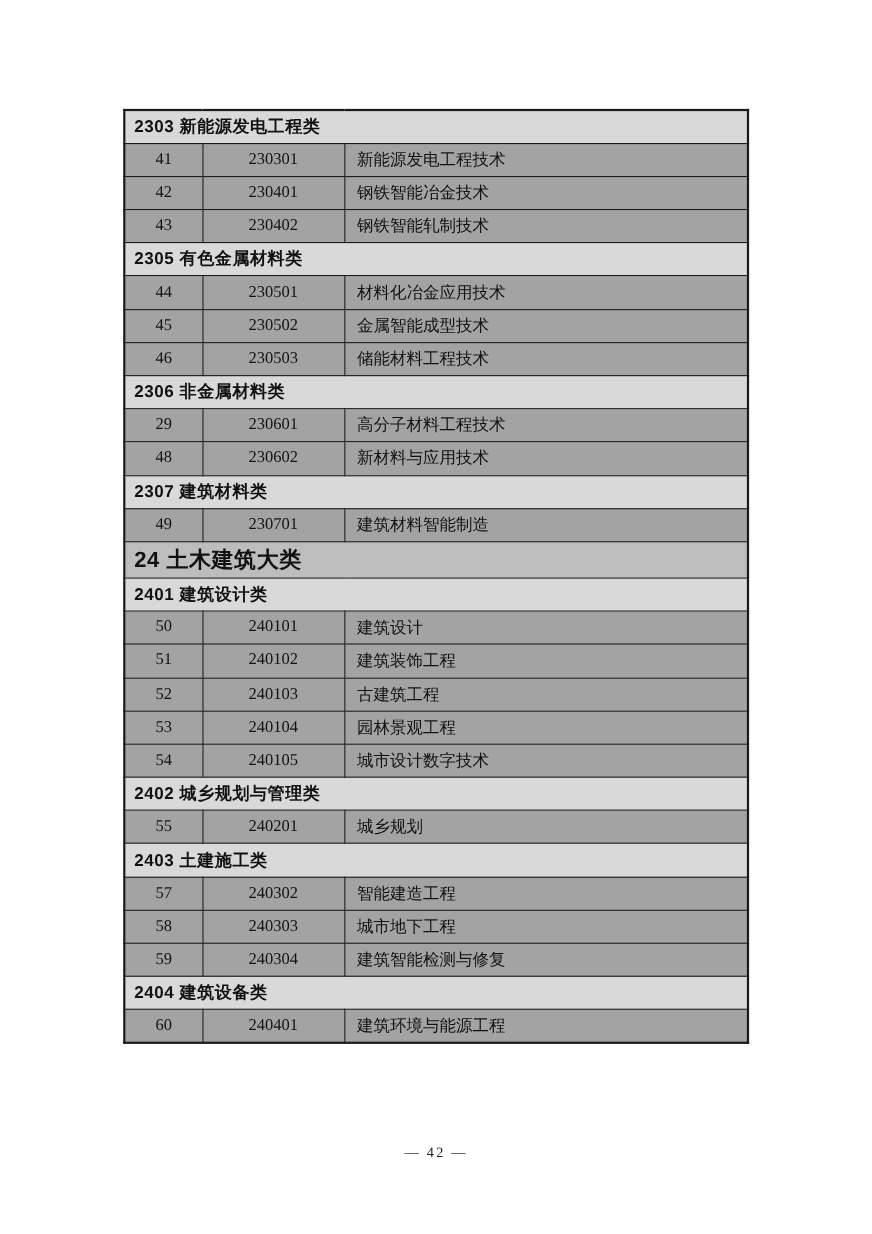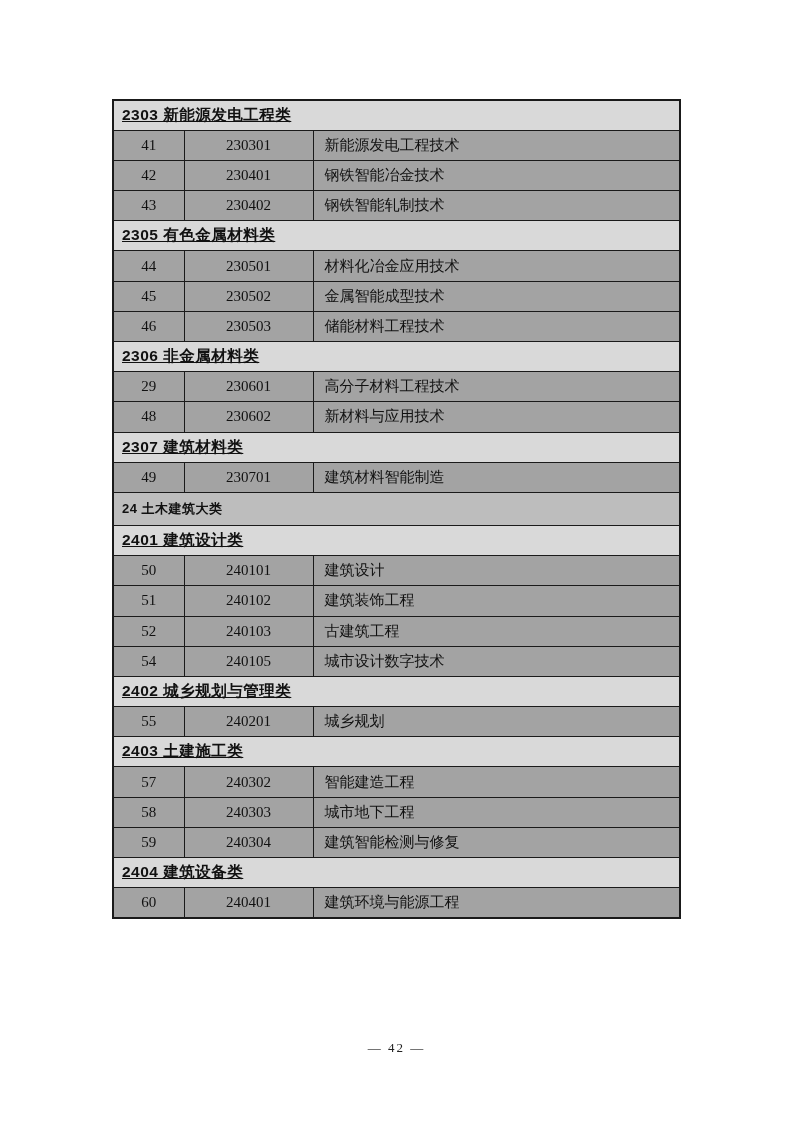--- a/index.html
+++ b/index.html
@@ -33,28 +33,27 @@
   td.c-name { text-align: left; padding-left: 11px; }
   tr.cat-row td {
     height: 30.2px;
     background: var(--cat-bg, #d9d9d9);
     font-family: "Liberation Sans", "DejaVu Sans", sans-serif;
     font-weight: bold;
     font-size: 15.5px;
     text-align: left;
     padding-left: 8px;
     letter-spacing: 0.5px;
-    text-decoration: underline;
   }
   tr.class-row td {
     height: 33px;
     background: var(--class-bg, #bdbdbd);
     font-family: "Liberation Sans", "DejaVu Sans", sans-serif;
     font-weight: bold;
-    font-size: 13px;
+    font-size: 20px;
     text-align: left;
     padding-left: 8px;
     letter-spacing: 0.5px;
   }
   .page-number {
     position: absolute;
     left: 0;
     top: 1040px;
     width: 100%;
     text-align: center;
@@ -146,20 +145,25 @@
           <td class="c-seq">51</td>
           <td class="c-code">240102</td>
           <td class="c-name">建筑装饰工程</td>
         </tr>
         <tr class="data-row">
           <td class="c-seq">52</td>
           <td class="c-code">240103</td>
           <td class="c-name">古建筑工程</td>
         </tr>
         <tr class="data-row">
+          <td class="c-seq">53</td>
+          <td class="c-code">240104</td>
+          <td class="c-name">园林景观工程</td>
+        </tr>
+        <tr class="data-row">
           <td class="c-seq">54</td>
           <td class="c-code">240105</td>
           <td class="c-name">城市设计数字技术</td>
         </tr>
         <tr class="cat-row">
           <td colspan="3">2402 城乡规划与管理类</td>
         </tr>
         <tr class="data-row">
           <td class="c-seq">55</td>
           <td class="c-code">240201</td>

